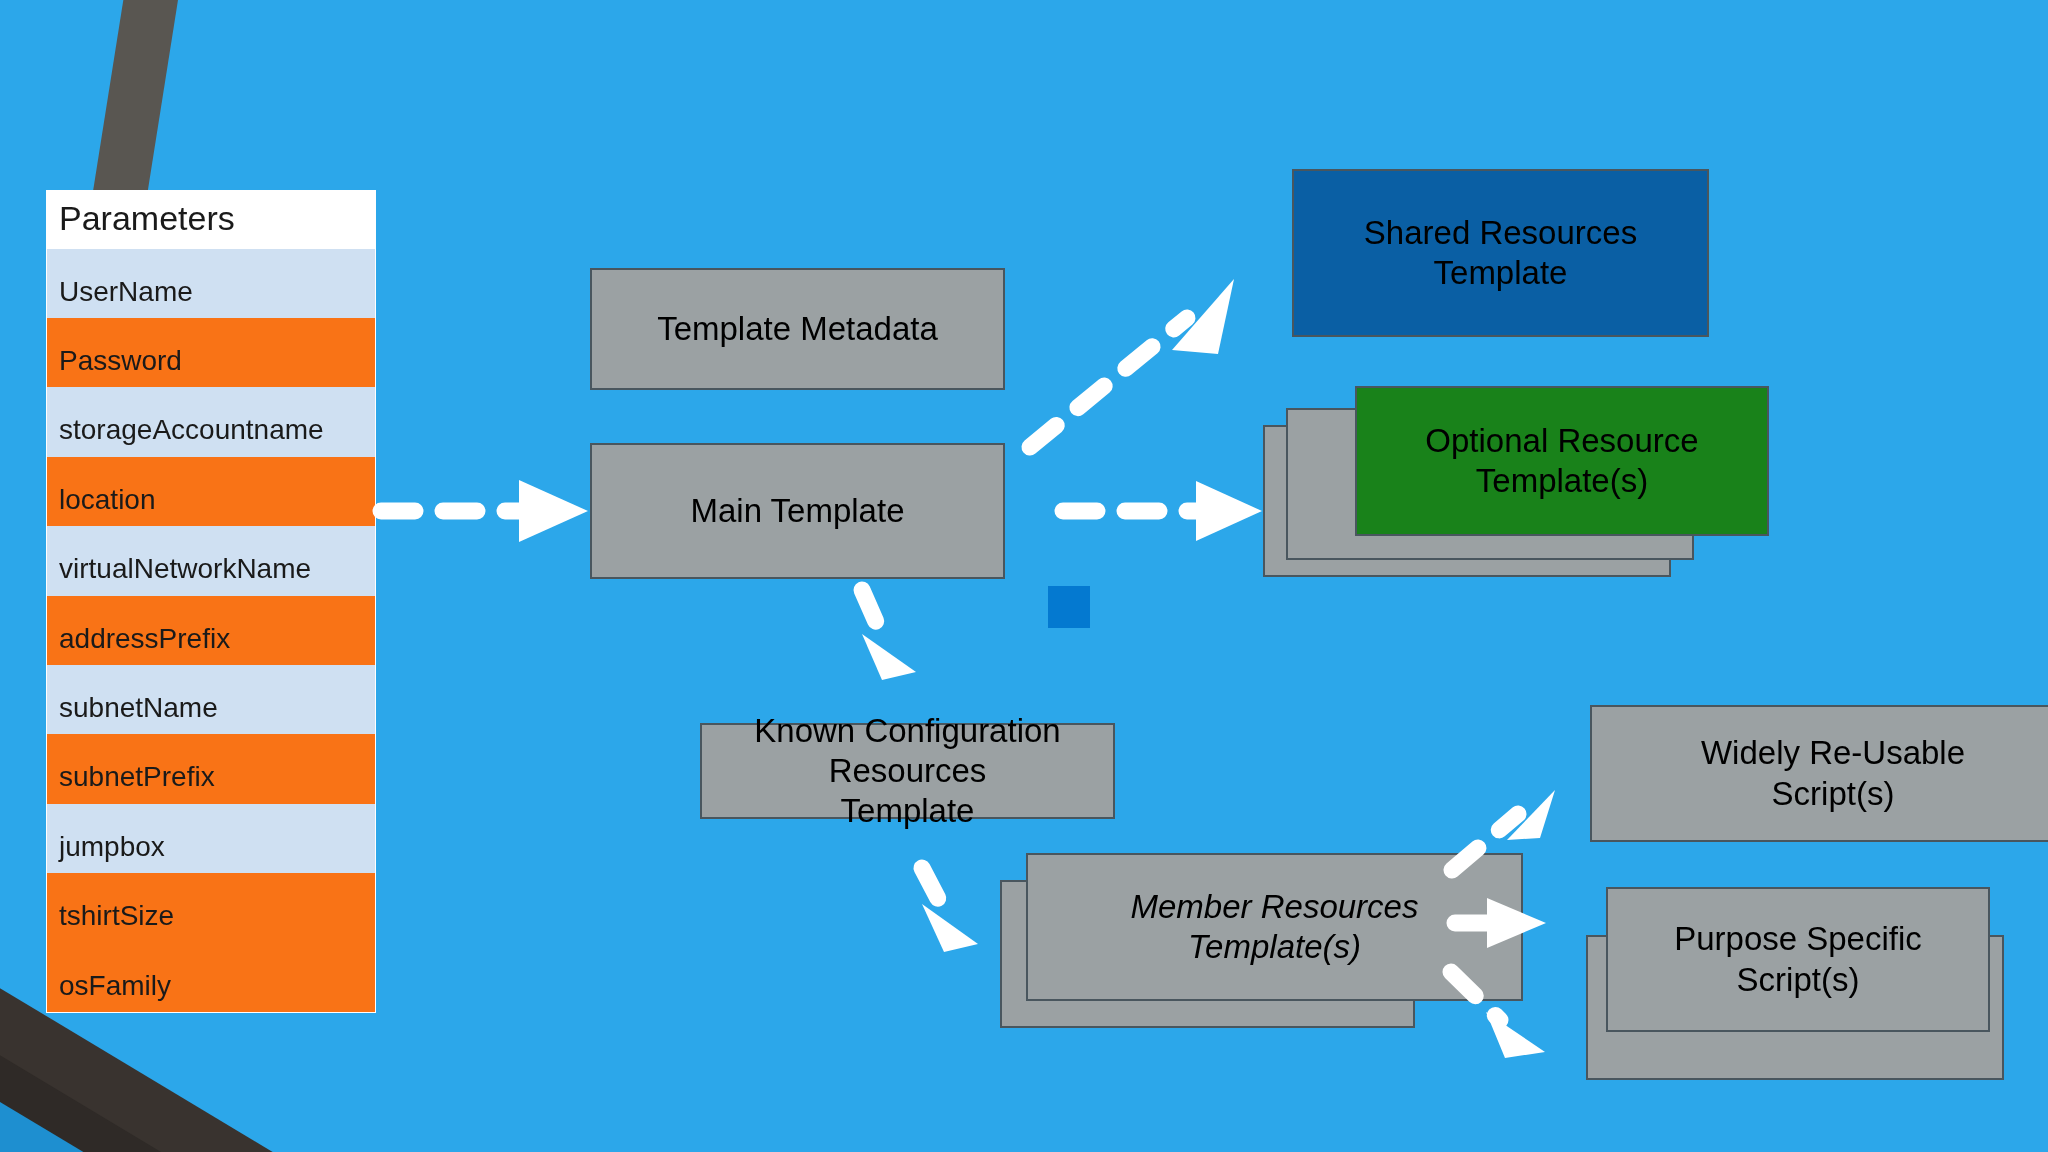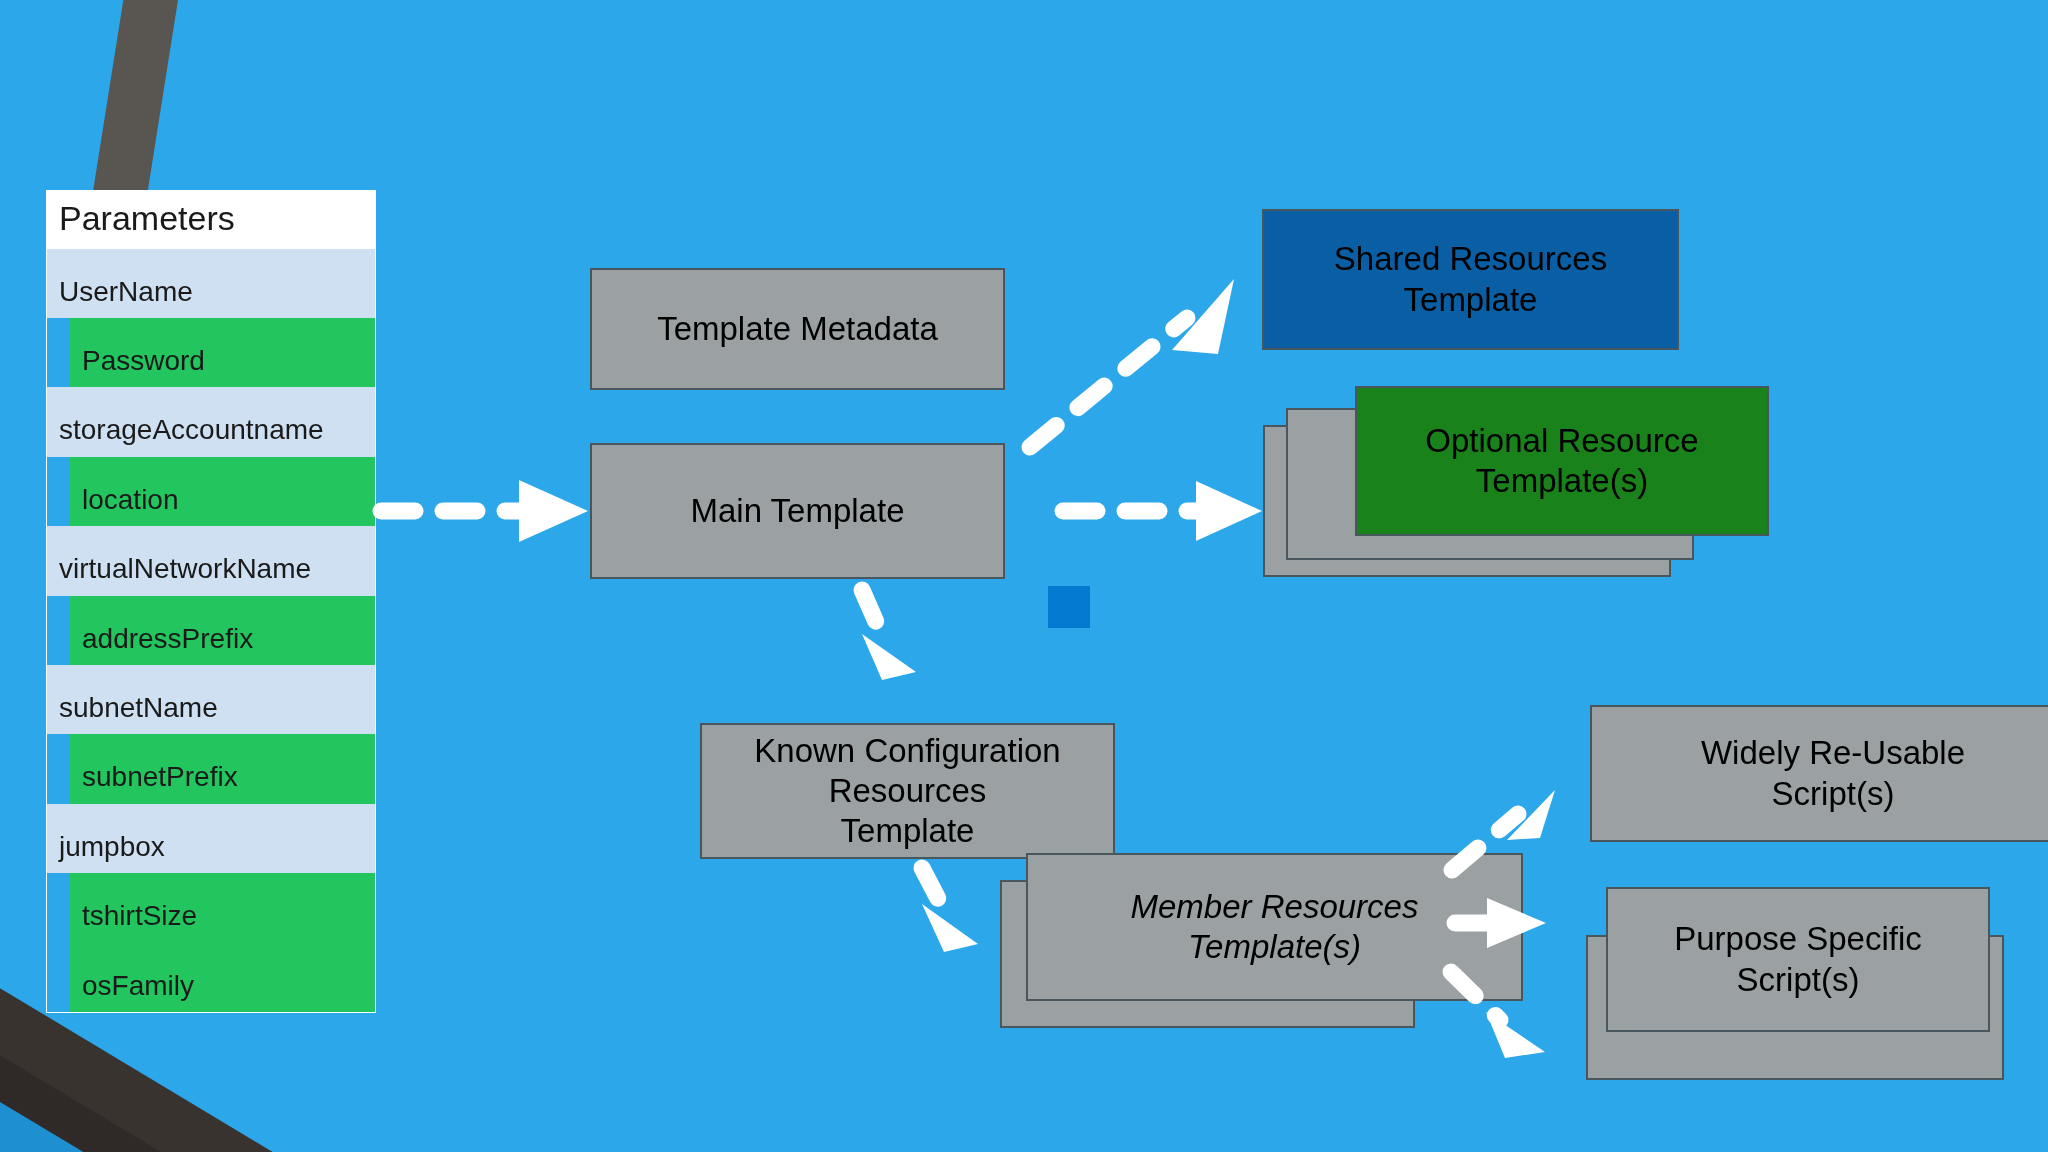--- a/index.html
+++ b/index.html
@@ -96,21 +96,21 @@
     line-height: 1.05;
   }
   .param-row {
     font-size: 28px;
     color: #1a1a1a;
     padding: 28px 10px 12px 12px;
     line-height: 1.05;
     white-space: nowrap;
   }
   .param-row.odd  { background: #cfe0f2; }
-  .param-row.even { background: #22c55e; margin-left: 23px; }
+  .param-row.even { background: #f97316; }
 
   
   .node {
     position: absolute;
     box-sizing: border-box;
     border: 2px solid #49565e;
     display: flex;
     align-items: center;
     justify-content: center;
     text-align: center;
@@ -125,27 +125,27 @@
   .shadow-box {
     position: absolute;
     box-sizing: border-box;
     background: #9ba1a3;
     border: 2px solid #49565e;
   }
 
   
   #node-template-metadata   { left: 590px;  top: 268px;  width: 415px; height: 122px; }
   #node-main-template       { left: 590px;  top: 443px;  width: 415px; height: 136px; text-align: center; }
-  #node-shared-resources    { left: 1262px; top: 169px;  width: 417px; height: 141px; margin-top: 40px; }
+  #node-shared-resources    { left: 1292px; top: 169px;  width: 417px; height: 168px; }
 
   #opt-shadow-2 { left: 1263px; top: 425px; width: 408px; height: 152px; }
   #opt-shadow-1 { left: 1286px; top: 408px; width: 408px; height: 152px; }
   #node-optional-resource   { left: 1317px; top: 386px;  width: 414px; height: 150px; }
 
-  #node-known-config        { left: 700px;  top: 723px;  width: 415px; height: 136px; }
+  #node-known-config        { left: 700px;  top: 723px;  width: 415px; height: 96px; }
 
   #mem-shadow-1 { left: 1000px; top: 880px; width: 415px; height: 148px; }
   #node-member-resources    { left: 1026px; top: 853px;  width: 497px; height: 148px; font-style: italic; }
 
   #node-widely-reusable     { left: 1590px; top: 705px;  width: 486px; height: 137px; }
 
   #ps-shadow-1  { left: 1586px; top: 935px; width: 418px; height: 145px; }
   #node-purpose-specific    { left: 1606px; top: 887px;  width: 384px; height: 145px; }
 
   #blue-square {

